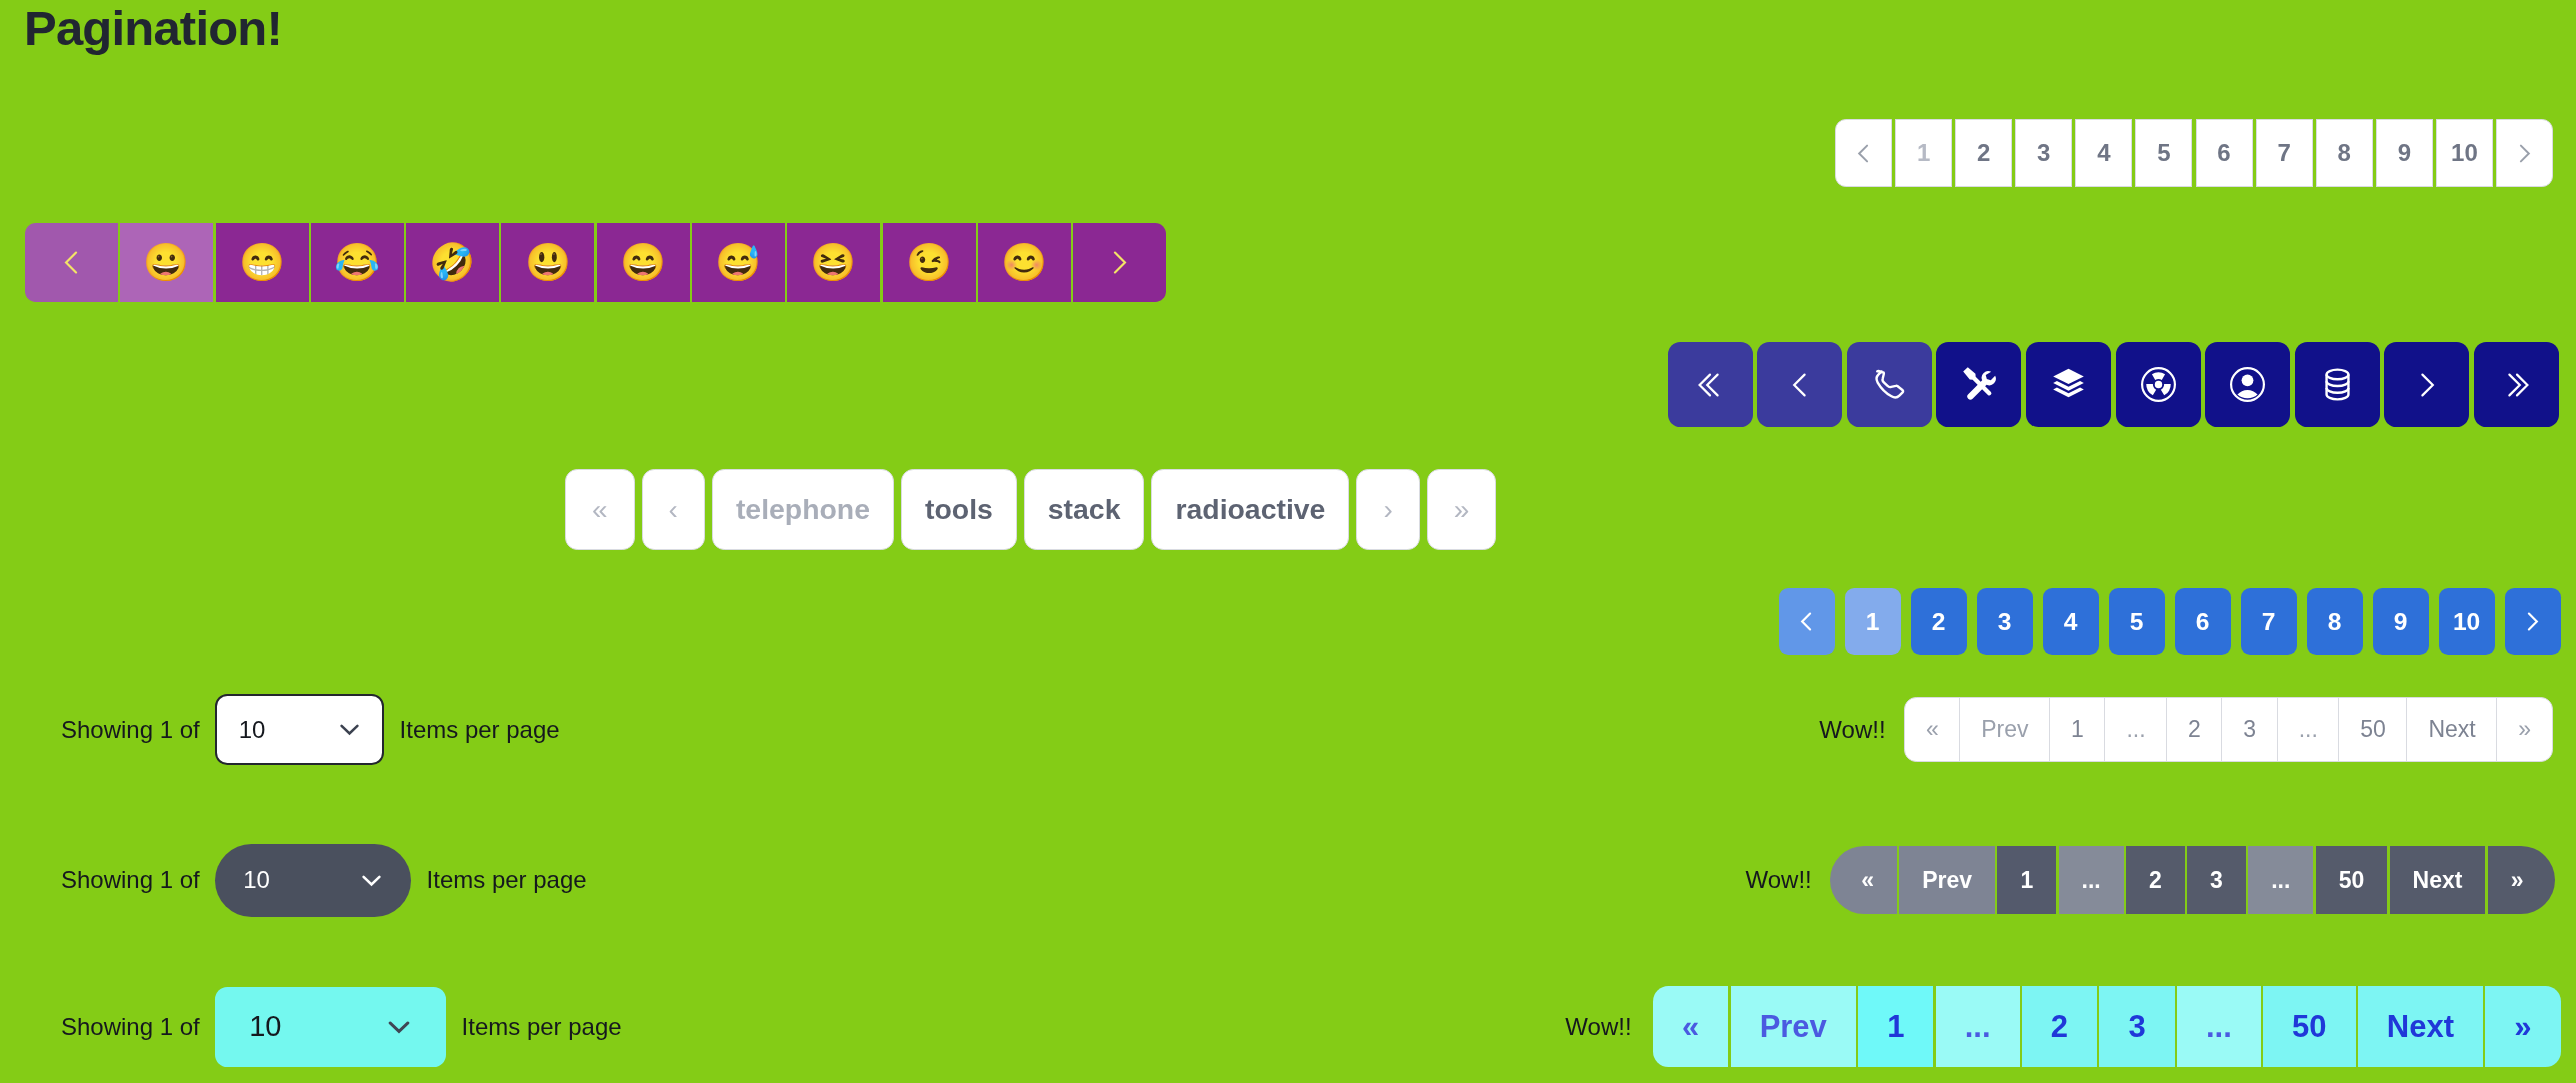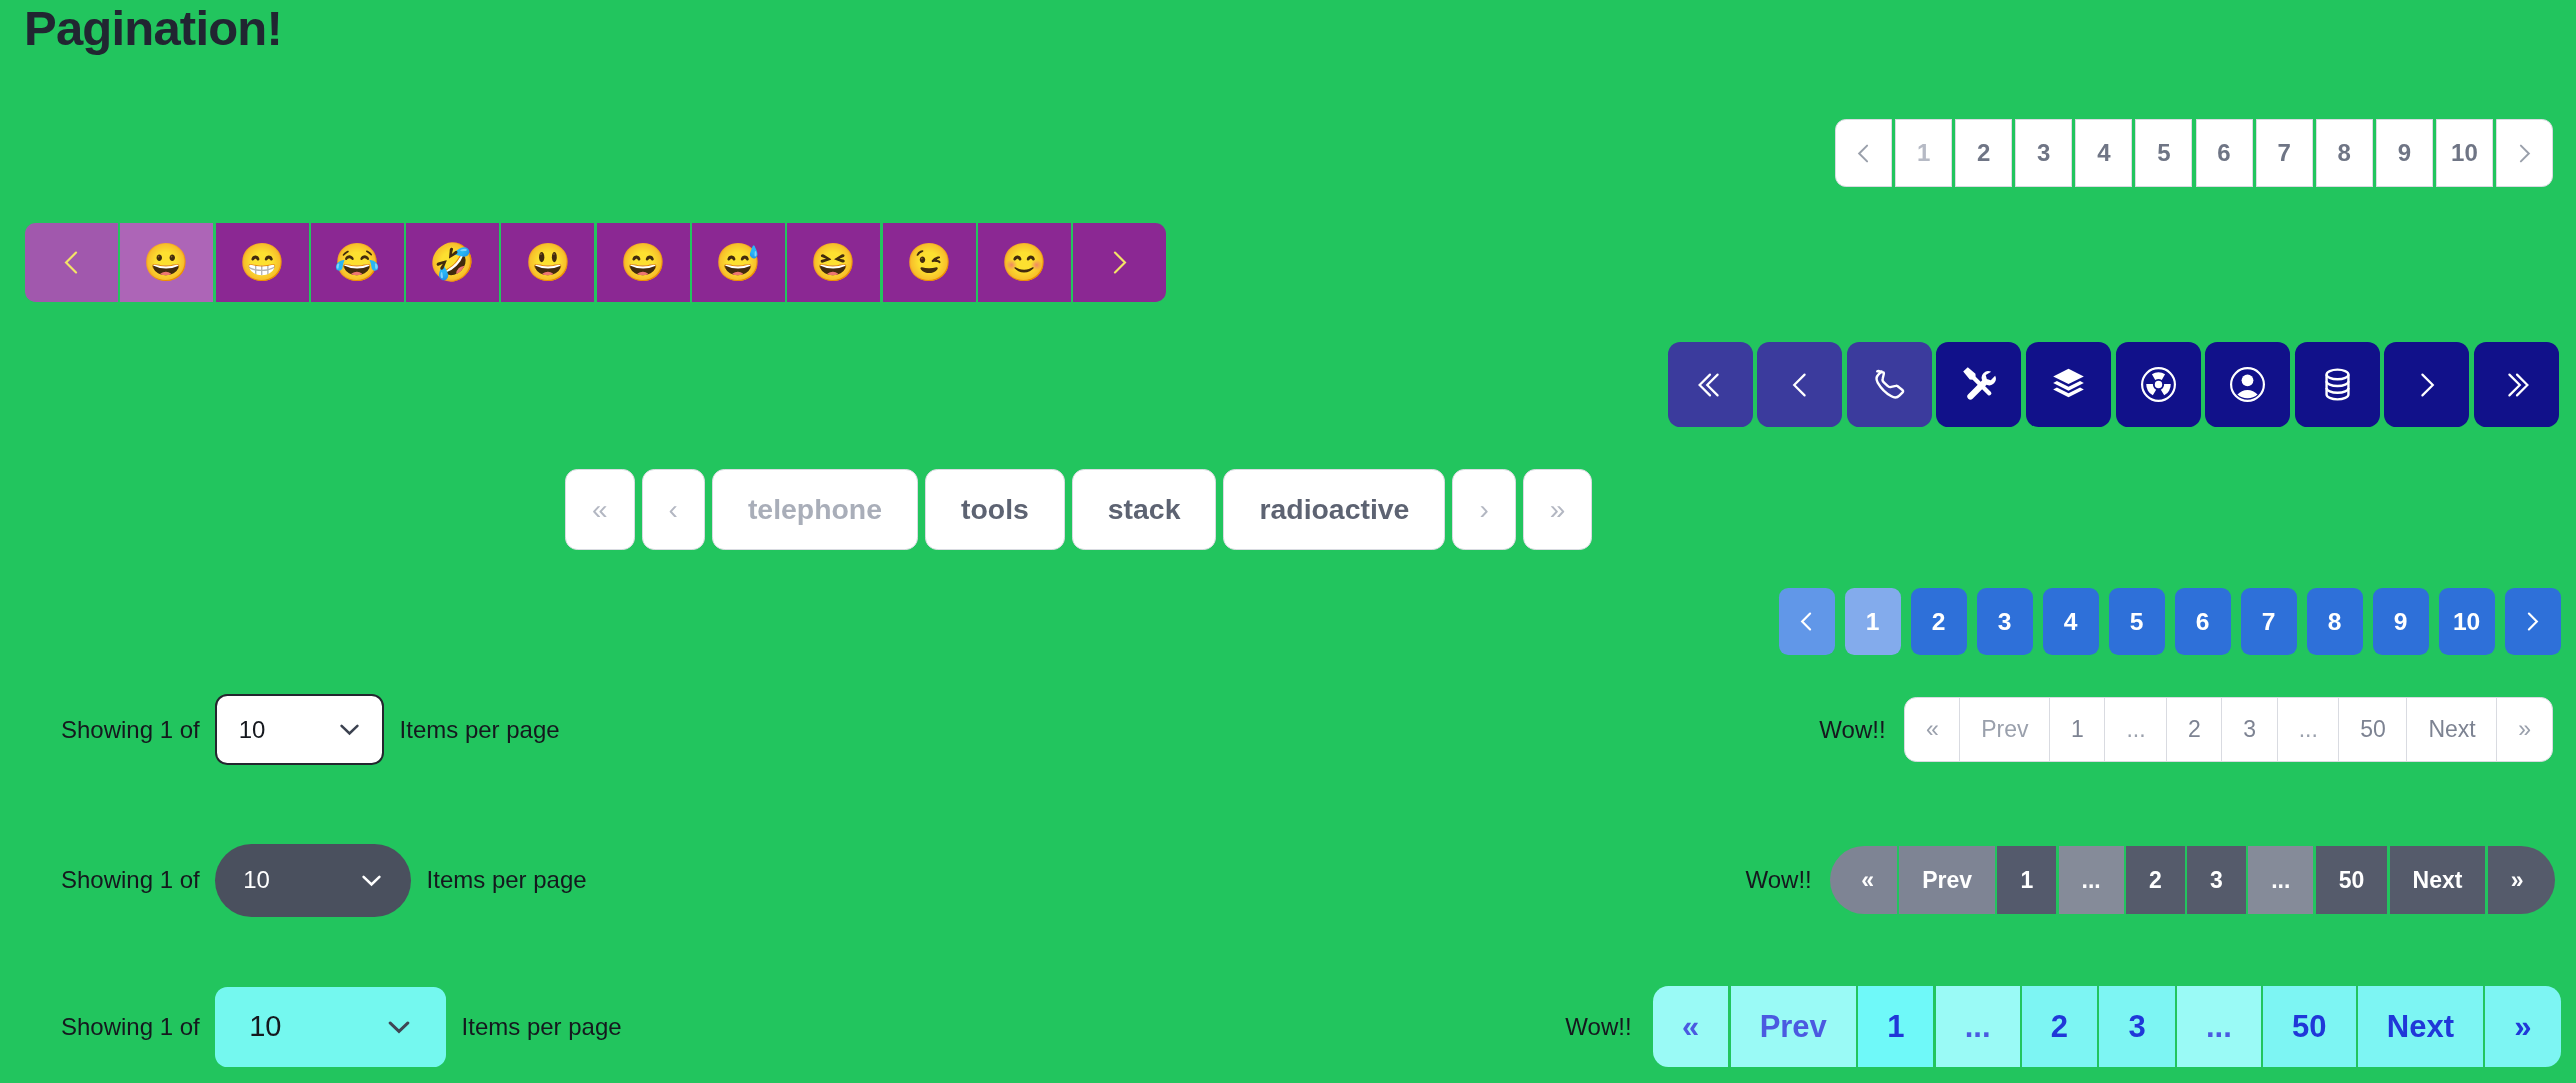--- a/index.html
+++ b/index.html
@@ -1,16 +1,16 @@
 <!DOCTYPE html>
 <html style="font-size:12.3px"><head>
 <meta charset="utf-8">
 <style>
   html,body{margin:0;padding:0;background:#fff;}
-  .canvas{position:relative;width:2576px;height:1084px;background:#22c55e;overflow:hidden;
+  .canvas{position:relative;width:2576px;height:1084px;background:#84cc16;overflow:hidden;
           font-family:"Liberation Sans",sans-serif;color:#15181e;}
   .canvas h1{position:absolute;left:24px;top:0px;margin:0;font-size:49px;font-weight:700;
              color:#212631;letter-spacing:-0.8px;}
 
   
   .cell{display:flex;align-items:center;justify-content:center;box-sizing:border-box;cursor:pointer;}
 
   
   .pg-basic{position:absolute;top:119px;right:23px;height:68px;display:flex;gap:3.1px;}
   .pg-basic .cell{width:57px;border:1.5px solid #d9dbe1;background:#fff;color:#6f7585;
@@ -30,21 +30,21 @@
   .pg-emoji .cell.next{color:#f3e467;}
 
   
   .pg-icons{position:absolute;right:17px;top:342px;height:85px;display:flex;gap:4.6px;}
   .pg-icons .cell{width:85px;background:#11118a;border-radius:12.3px;color:#fff;}
   .pg-icons .cell.light{background:#3b3b9d;}
 
   
   .pg-text{position:absolute;left:565px;top:469px;height:81px;display:flex;gap:7px;}
   .pg-text .cell{border:1.5px solid #d9dbe1;border-radius:12.3px;background:#fff;
-                 padding:0 35px;font-size:28.4px;font-weight:600;color:#5d6372;}
+                 padding:0 23px;font-size:28.4px;font-weight:600;color:#5d6372;}
   .pg-text .cell.chev{padding:0 26px;font-size:28px;color:#b3b7c2;font-weight:400;}
   .pg-text .cell.muted{color:#a9aeb9;}
 
   
   .pg-blue{position:absolute;right:15.4px;top:588px;height:67px;display:flex;gap:10px;}
   .pg-blue .cell{width:56px;border-radius:9.2px;background:#2e70d9;color:#fff;
                  font-size:24.6px;font-weight:600;}
   .pg-blue .cell.dim{background:#6197e8;}
   .pg-blue .cell.active{background:#83abec;}
 

